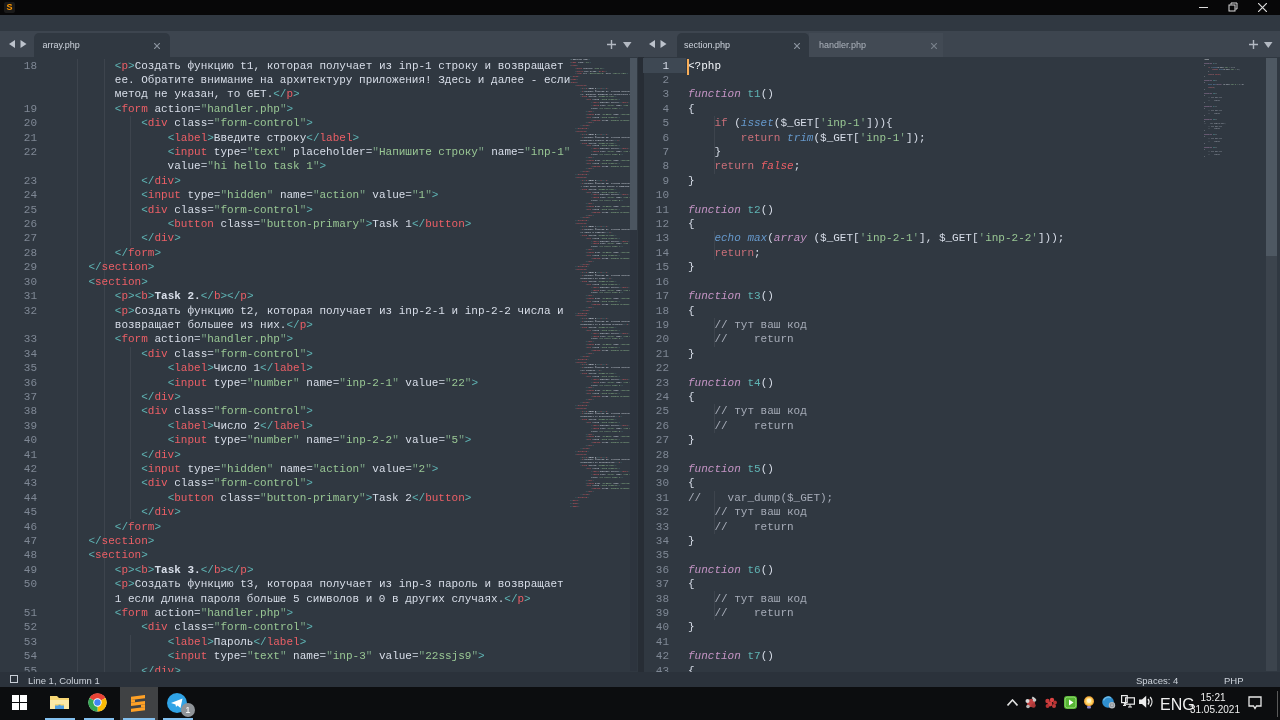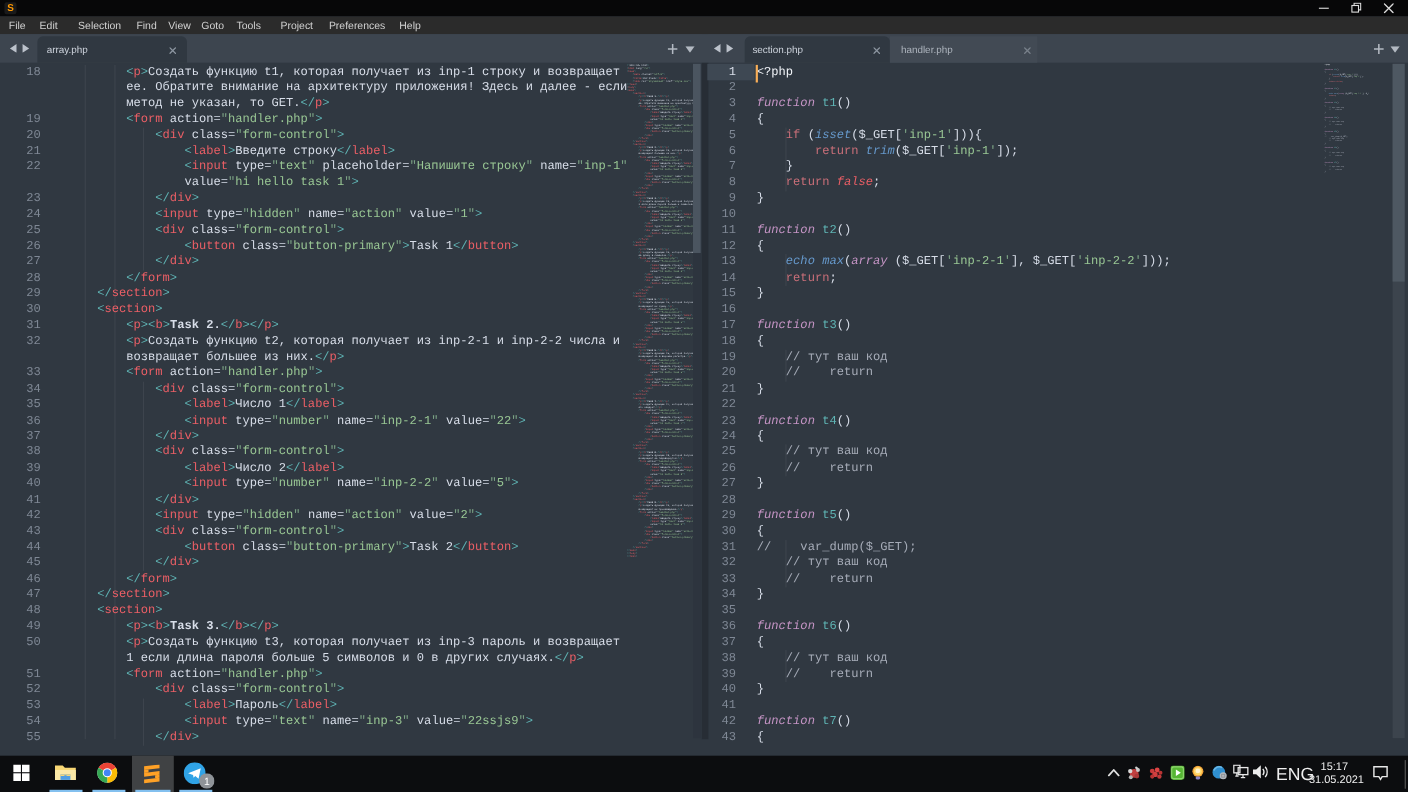--- a/index.html
+++ b/index.html
@@ -420,32 +420,20 @@
 <span class="abs" style="left:4px;top:2px;width:11px;height:11px;border-radius:2px;background:#1a1a1a;color:#ff9800;font-weight:bold;font-size:9px;line-height:11px;text-align:center;display:block">S</span>
 <span class="abs" style="left:1199px;top:6.5px;width:9px;height:1.5px;background:#dcdcdc"></span>
 <svg class="abs" style="left:1228px;top:2px" width="10" height="10">
         <path d="M3 2.5 V1 H9 V7 H7.5" fill="none" stroke="#dcdcdc" stroke-width="1"></path>
         <rect x="1" y="3" width="6" height="6" fill="#070708" stroke="#dcdcdc" stroke-width="1"></rect>
       </svg>
 <svg class="abs" style="left:1258px;top:3px" width="9" height="9">
         <path d="M0 0 L9 9 M9 0 L0 9" stroke="#dcdcdc" stroke-width="1.2"></path>
       </svg>
 </div>
-<div class="abs" style="left:0;top:15px;width:1280px;height:16px;background:#2b2b2b">
-<span class="abs" style="left:8px;top:3px;font-size:9.5px;color:#d2d2d2">File</span>
-<span class="abs" style="left:36px;top:3px;font-size:9.5px;color:#d2d2d2">Edit</span>
-<span class="abs" style="left:71px;top:3px;font-size:9.5px;color:#d2d2d2">Selection</span>
-<span class="abs" style="left:124px;top:3px;font-size:9.5px;color:#d2d2d2">Find</span>
-<span class="abs" style="left:153px;top:3px;font-size:9.5px;color:#d2d2d2">View</span>
-<span class="abs" style="left:183px;top:3px;font-size:9.5px;color:#d2d2d2">Goto</span>
-<span class="abs" style="left:215px;top:3px;font-size:9.5px;color:#d2d2d2">Tools</span>
-<span class="abs" style="left:255px;top:3px;font-size:9.5px;color:#d2d2d2">Project</span>
-<span class="abs" style="left:299px;top:3px;font-size:9.5px;color:#d2d2d2">Preferences</span>
-<span class="abs" style="left:363px;top:3px;font-size:9.5px;color:#d2d2d2">Help</span>
-</div>
 <div class="abs" style="left:0;top:31px;width:1280px;height:26px;background:#3d454f"></div>
 <svg class="abs" style="left:8.5px;top:40px" width="19" height="8">
       <path d="M6 0 L0 4 L6 8 Z" fill="#bcc2cb"></path>
       <path d="M11.5 0 L17.5 4 L11.5 8 Z" fill="#bcc2cb"></path>
     </svg>
 <div class="abs" style="left:34px;top:33px;width:136px;height:24px;background:#303841;border-radius:5px 5px 0 0"></div>
 <span class="abs" style="left:42.5px;top:40px;font-size:9px;color:#ced4dd">array.php</span>
 <svg class="abs" style="left:153.5px;top:42.5px" width="6" height="6">
       <path d="M0 0 L6 6 M6 0 L0 6" stroke="#8a939e" stroke-width="1.2"></path>
     </svg>
@@ -468,20 +456,26 @@
 <span class="abs" style="left:819px;top:40px;font-size:9px;color:#adb4bd">handler.php</span>
 <svg class="abs" style="left:930.5px;top:42.5px" width="6" height="6">
       <path d="M0 0 L6 6 M6 0 L0 6" stroke="#78808a" stroke-width="1.2"></path>
     </svg>
 <svg class="abs" style="left:1248.5px;top:40px" width="9" height="9">
       <path d="M4.5 0 V9 M0 4.5 H9" stroke="#b3b9c2" stroke-width="1.4"></path>
     </svg>
 <svg class="abs" style="left:1264px;top:41.5px" width="8.5" height="6">
       <path d="M0 0 H8.5 L4.25 6 Z" fill="#b3b9c2"></path>
     </svg>
+<div class="abs" style="left:0;top:672px;width:1280px;height:15px;background:#2b323b">
+<span class="abs" style="left:10px;top:3px;width:8px;height:8px;border:1.5px solid #c8ced6"></span>
+<span class="abs" style="left:28px;top:2.5px;font-size:9.5px;color:#ccd2da">Line 1, Column 1</span>
+<span class="abs" style="left:1136px;top:2.5px;font-size:9.5px;color:#ccd2da">Spaces: 4</span>
+<span class="abs" style="left:1224px;top:2.5px;font-size:9.5px;color:#ccd2da">PHP</span>
+</div>
 <div class="abs" style="left:0;top:687px;width:1280px;height:33px;background:#0c0d0f">
 <div class="abs" style="left:120px;top:0;width:38px;height:33px;background:#404244"></div>
 <div class="abs" style="left:45px;top:30.5px;width:30px;height:2.5px;background:#83c0ef"></div>
 <div class="abs" style="left:84px;top:30.5px;width:30px;height:2.5px;background:#83c0ef"></div>
 <div class="abs" style="left:123px;top:30.5px;width:32px;height:2.5px;background:#83c0ef"></div>
 <div class="abs" style="left:163px;top:30.5px;width:30px;height:2.5px;background:#83c0ef"></div>
 <svg class="abs" style="left:12px;top:8px" width="15" height="15">
         <rect x="0" y="0" width="7" height="7" fill="#fff"></rect>
         <rect x="8" y="0" width="7" height="7" fill="#fff"></rect>
         <rect x="0" y="8" width="7" height="7" fill="#fff"></rect>
@@ -560,19 +554,19 @@
 <svg class="abs" style="left:1121px;top:8px" width="15" height="13">
         <rect x="0.6" y="0.6" width="5.6" height="7" fill="none" stroke="#e8e8e8" stroke-width="1.2"></rect>
         <rect x="4.6" y="2.8" width="8.8" height="6.4" fill="none" stroke="#e8e8e8" stroke-width="1.2"></rect>
         <path d="M7 12 h4 M9 9.2 v2.8 M2 10.5 h3 M3.4 7.6 v2.9" stroke="#e8e8e8" stroke-width="1.1"></path>
       </svg>
 <svg class="abs" style="left:1139px;top:8px" width="15" height="13">
         <path d="M0 4.5 h3 l4.2 -3.8 v12 L3 8.9 H0 Z" fill="#ececec"></path>
         <path d="M9 4 A4.5 4.5 0 0 1 9 9.5 M11.2 2 A7.5 7.5 0 0 1 11.2 11.5" stroke="#ececec" stroke-width="1.3" fill="none"></path>
       </svg>
 <span class="abs" style="left:1160px;top:9px;font-size:16px;color:#efefef">ENG</span>
-<span class="abs" style="left:1186px;top:5px;width:54px;text-align:center;font-size:10px;color:#efefef">15:17</span>
+<span class="abs" style="left:1186px;top:5px;width:54px;text-align:center;font-size:10px;color:#efefef">15:21</span>
 <span class="abs" style="left:1186px;top:17px;width:54px;text-align:right;font-size:10px;color:#efefef">31.05.2021</span>
 <svg class="abs" style="left:1248px;top:9px" width="14" height="14">
         <path d="M1 1 h12 v9 h-4.5 l-1.5 2.5 L5.5 10 H1 Z" fill="none" stroke="#e8e8e8" stroke-width="1.3"></path>
       </svg>
 <div class="abs" style="left:1277px;top:4px;width:1px;height:26px;background:#5a5a5a"></div>
 </div>
 </div>
 </body></html>

